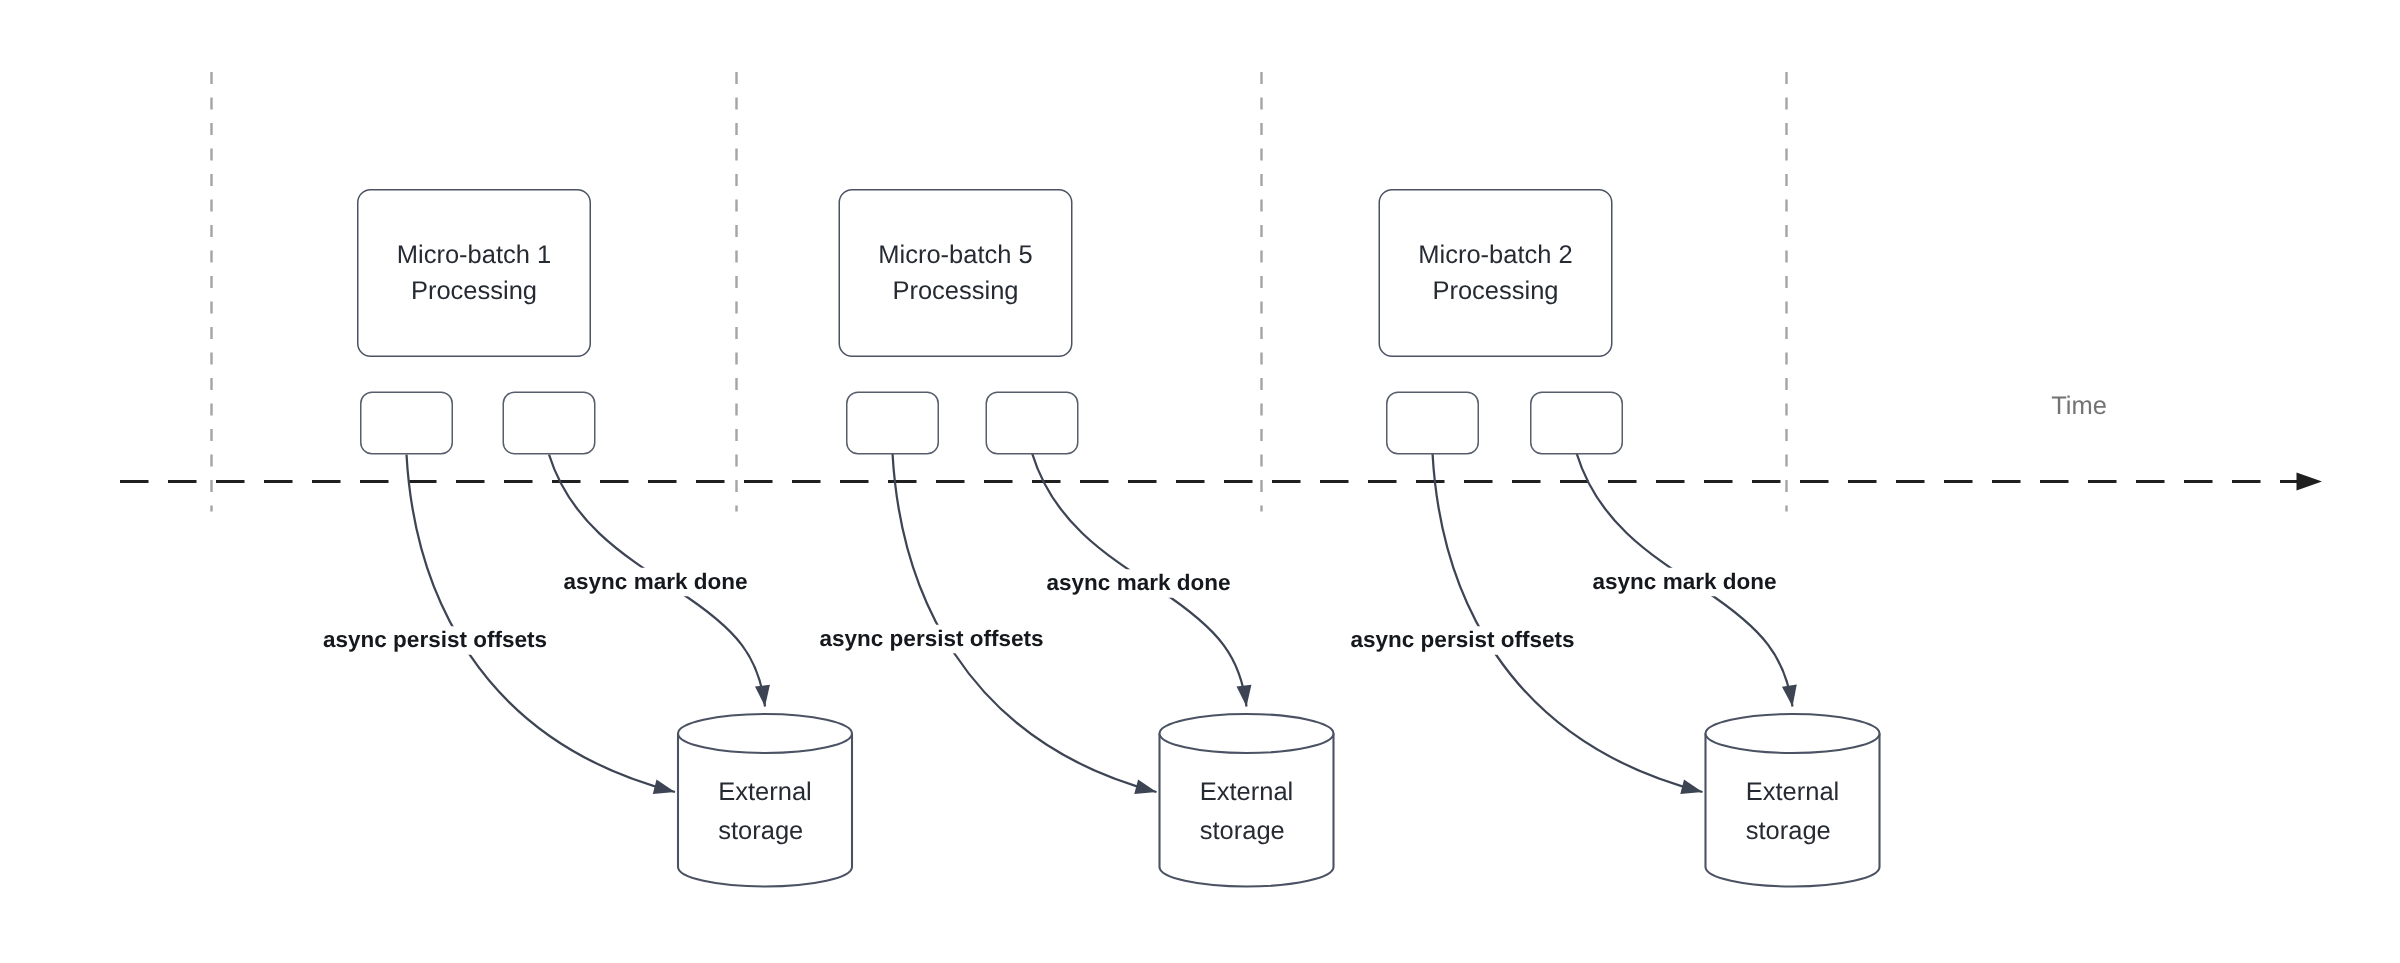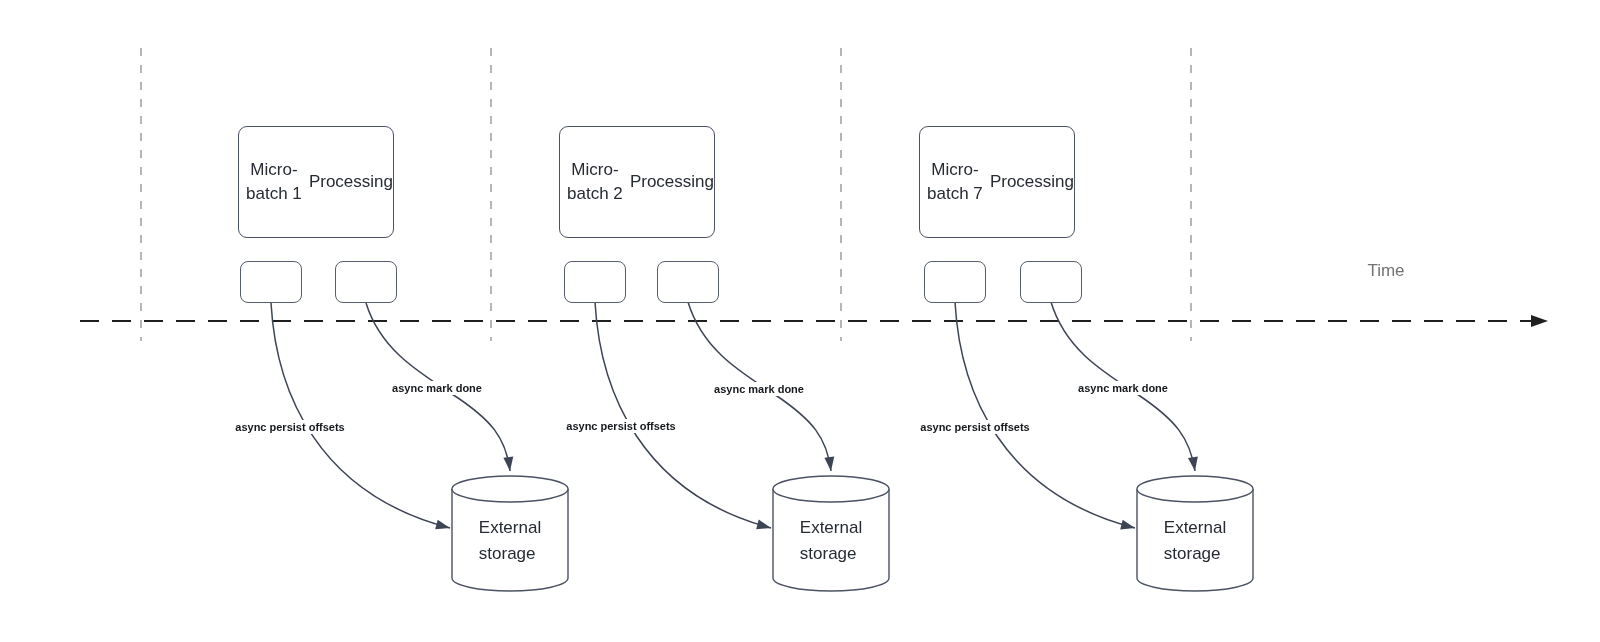--- a/index.html
+++ b/index.html
@@ -9,34 +9,34 @@
     background:#ffffff;
     font-family:"Liberation Sans", sans-serif;
     overflow:hidden;
   }
   .layer{position:absolute;left:0;top:0;}
   .bigbox{
     position:absolute;
     top:126px;width:156px;height:112px;
     border:1.4px solid #4b5263;border-radius:9px;
     background:#ffffff;
-    display:flex;flex-direction:row;align-items:center;justify-content:center;
+    display:flex;flex-direction:column;align-items:center;justify-content:center;
     font-size:17px;line-height:24px;color:#262b33;text-align:center;
     box-sizing:border-box;
   }
   .smallbox{
     position:absolute;
     top:261px;width:62px;height:42px;
     border:1.4px solid #565d6b;border-radius:8px;
     background:#ffffff;box-sizing:border-box;
   }
   .lbl{
     position:absolute;
     transform:translate(-50%,-50%);
-    font-size:11px;font-weight:bold;color:#15181d;
+    font-size:15px;font-weight:bold;color:#15181d;
     background:#ffffff;padding:1px 5px;white-space:nowrap;
   }
   .storage-label{
     position:absolute;
     transform:translate(-50%,-50%);
     font-size:17px;line-height:26px;color:#262b33;text-align:left;
     white-space:nowrap;
   }
   .time-label{
     position:absolute;
@@ -96,34 +96,34 @@
   <div class="smallbox" style="left:240px;"></div>
   <div class="smallbox" style="left:335px;"></div>
   <div class="lbl" style="left:437px;top:388px;">async mark done</div>
   <div class="lbl" style="left:290px;top:427px;">async persist offsets</div>
   <div class="storage-label" style="left:510px;top:541px;">
     <div>External</div>
     <div>storage</div>
   </div>
 
   <div class="bigbox" style="left:559px;">
-    <span>Micro-batch 2</span>
+    <span>Micro-batch 5</span>
     <span>Processing</span>
   </div>
   <div class="smallbox" style="left:564px;"></div>
   <div class="smallbox" style="left:657px;"></div>
   <div class="lbl" style="left:759px;top:389px;">async mark done</div>
   <div class="lbl" style="left:621px;top:426px;">async persist offsets</div>
   <div class="storage-label" style="left:831px;top:541px;">
     <div>External</div>
     <div>storage</div>
   </div>
 
   <div class="bigbox" style="left:919px;">
-    <span>Micro-batch 7</span>
+    <span>Micro-batch 2</span>
     <span>Processing</span>
   </div>
   <div class="smallbox" style="left:924px;"></div>
   <div class="smallbox" style="left:1020px;"></div>
   <div class="lbl" style="left:1123px;top:388px;">async mark done</div>
   <div class="lbl" style="left:975px;top:427px;">async persist offsets</div>
   <div class="storage-label" style="left:1195px;top:541px;">
     <div>External</div>
     <div>storage</div>
   </div>

